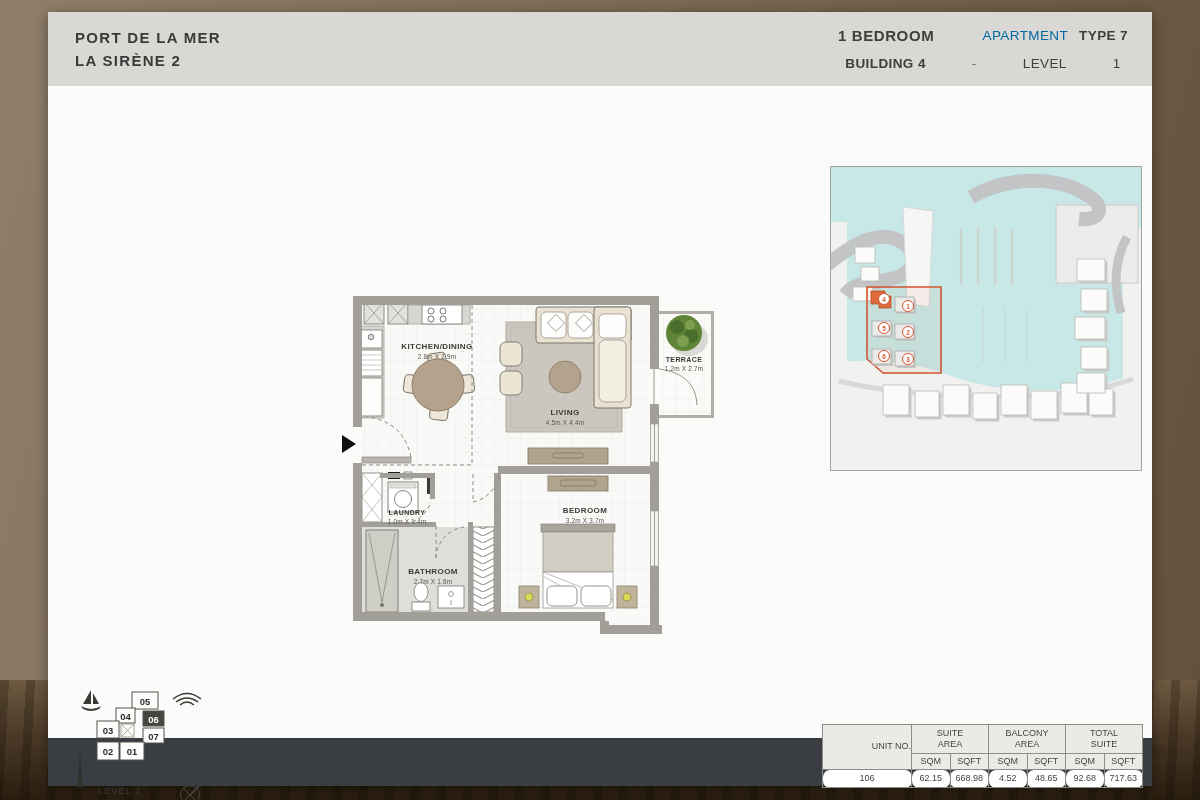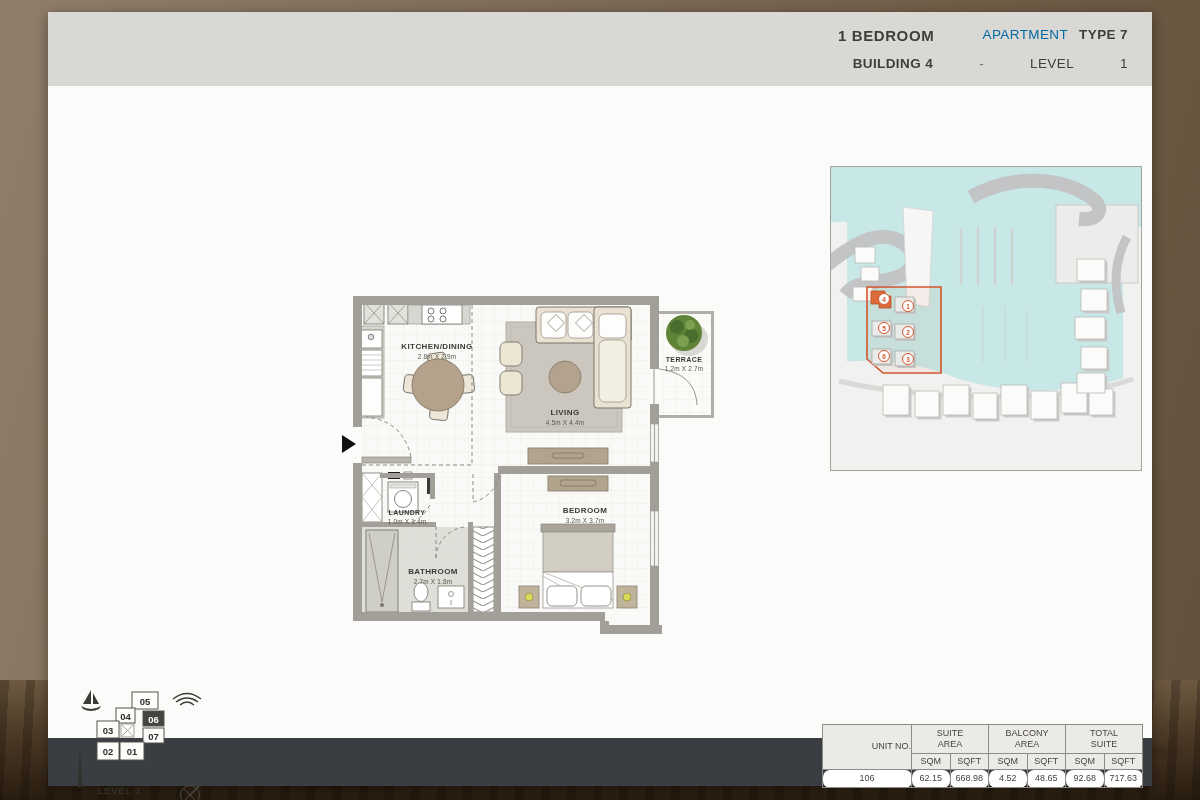--- a/index.html
+++ b/index.html
@@ -14,26 +14,26 @@
       radial-gradient(190px 24px at 28% 82%, rgba(20,12,5,.62), transparent 65%),
       radial-gradient(210px 22px at 60% 72%, rgba(25,15,6,.55), transparent 65%),
       radial-gradient(170px 18px at 90% 60%, rgba(20,12,5,.55), transparent 65%),
       repeating-linear-gradient(93deg, rgba(15,9,3,.25) 0 9px, rgba(0,0,0,0) 9px 26px),
       linear-gradient(180deg,#6e5a42 0%,#4c3a27 45%,#291d0f 100%);}
   .page{position:absolute;left:48px;top:12px;width:1104px;height:774px;display:flex;flex-direction:column;
     box-shadow:0 3px 12px rgba(0,0,0,.4);}
   .page-header{height:74px;flex:0 0 74px;background:#d9d8d5;display:flex;align-items:center;}
   .title-block{margin-left:27px;font-size:15px;font-weight:600;letter-spacing:1.3px;color:#3b3a38;line-height:1.55;}
   .hdr-right{margin-left:auto;margin-right:24px;width:290px;color:#3f3e3c;}
-  .hdr-row1{display:flex;align-items:flex-start;}
+  .hdr-row1{display:flex;align-items:center;}
   .unit-type{font-size:15px;font-weight:700;letter-spacing:.6px;}
   .apt-group{margin-left:auto;font-size:13.5px;letter-spacing:.4px;}
   .apt-label{color:#0369a1;}
   .type-value{color:#3f3e3c;font-weight:700;margin-left:7px;}
-  .hdr-row2{display:flex;justify-content:flex-end;font-size:13.5px;margin-top:12px;letter-spacing:.4px;gap:46px;}
+  .hdr-row2{display:flex;justify-content:center;font-size:13.5px;margin-top:12px;letter-spacing:.4px;gap:46px;}
   .bld{font-weight:700;}
   .sep{color:#6b6a67;}
   .page-body{flex:1 1 auto;background:#fbfbf9;position:relative;}
   .page-footer{height:48px;flex:0 0 48px;background:#3a3d41;}
   svg text{font-family:"Liberation Sans",sans-serif;}
   .fp{position:absolute;left:292px;top:203px;}
   .map{position:absolute;left:782px;top:80px;border:1px solid #a2a29e;display:block;}
   .keyplan{position:absolute;left:22px;top:598px;}
   .area-table{position:absolute;left:774px;top:638px;width:321px;border-collapse:collapse;table-layout:fixed;
     font-size:9px;color:#454441;}
@@ -55,20 +55,24 @@
 </style>
 </head>
 <body>
 
 <div class="stage">
   <div class="mudflat"></div>
 
   <div class="page">
 
     <div class="page-header">
+      <div class="title-block">
+        <div>PORT DE LA MER</div>
+        <div>LA SIRÈNE 2</div>
+      </div>
       <div class="hdr-right">
         <div class="hdr-row1">
           <span class="unit-type">1 BEDROOM</span>
           <span class="apt-group">
             <span class="apt-label">APARTMENT</span>
             <span class="type-value">TYPE 7</span>
           </span>
         </div>
         <div class="hdr-row2">
           <span class="bld">BUILDING 4</span>

